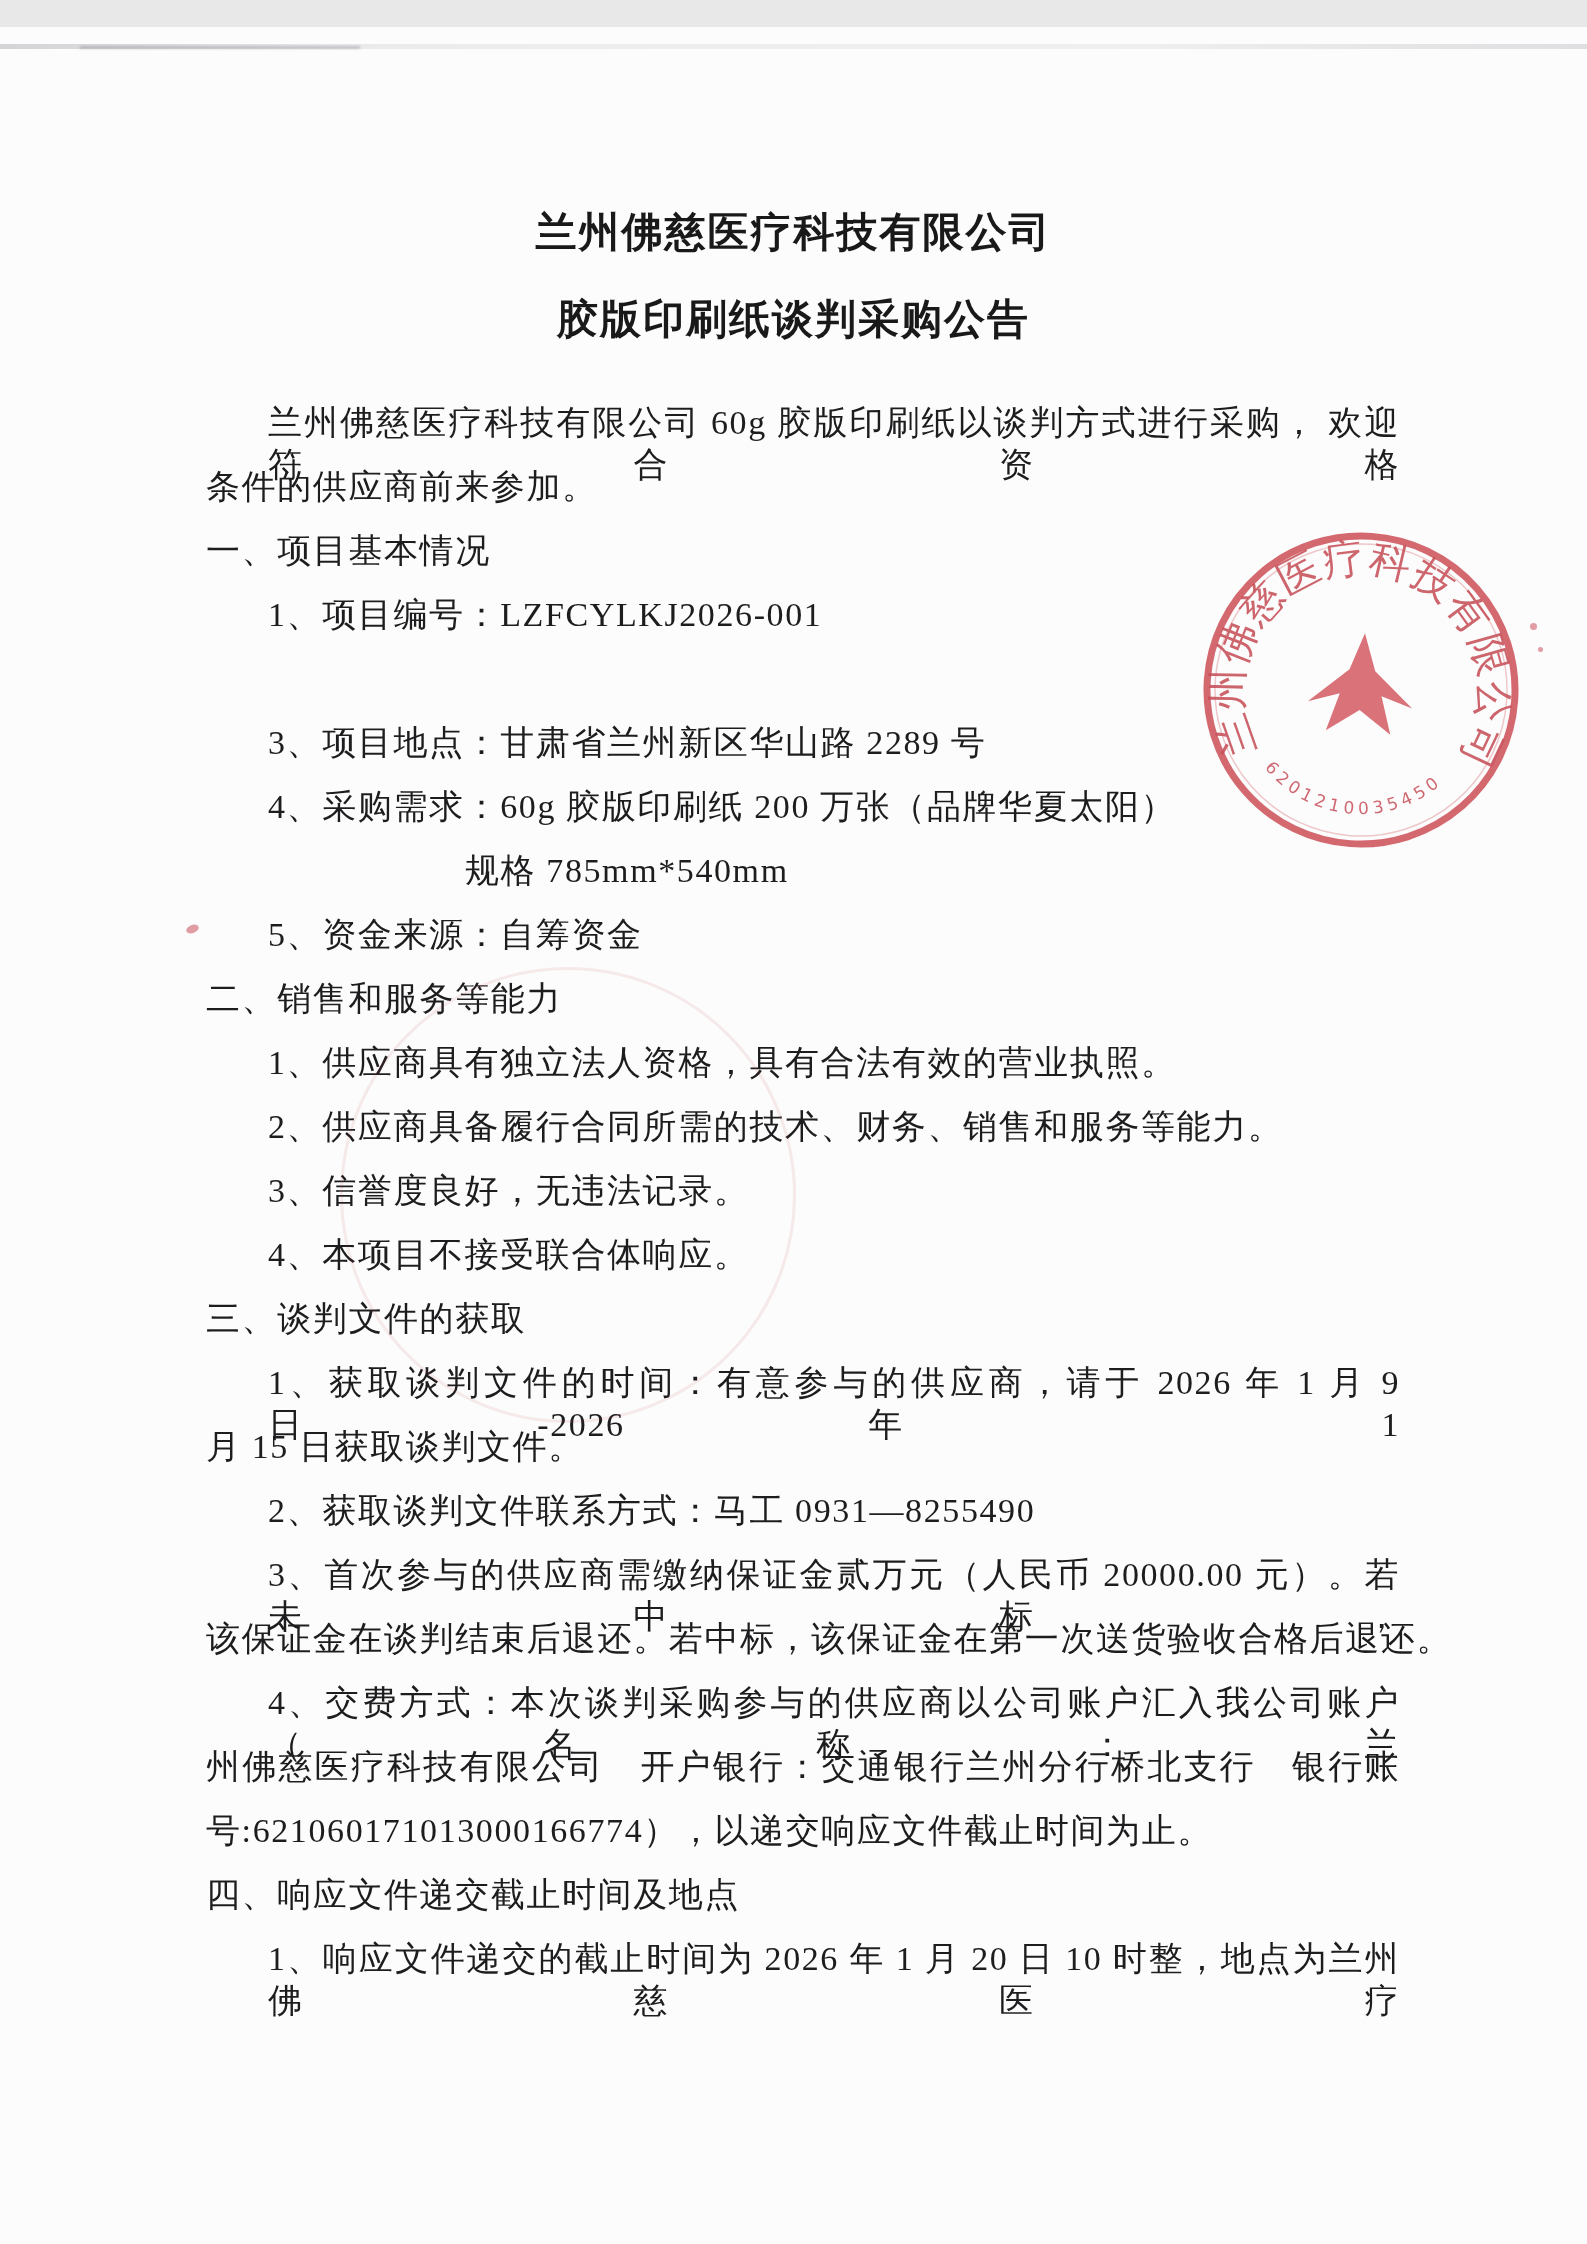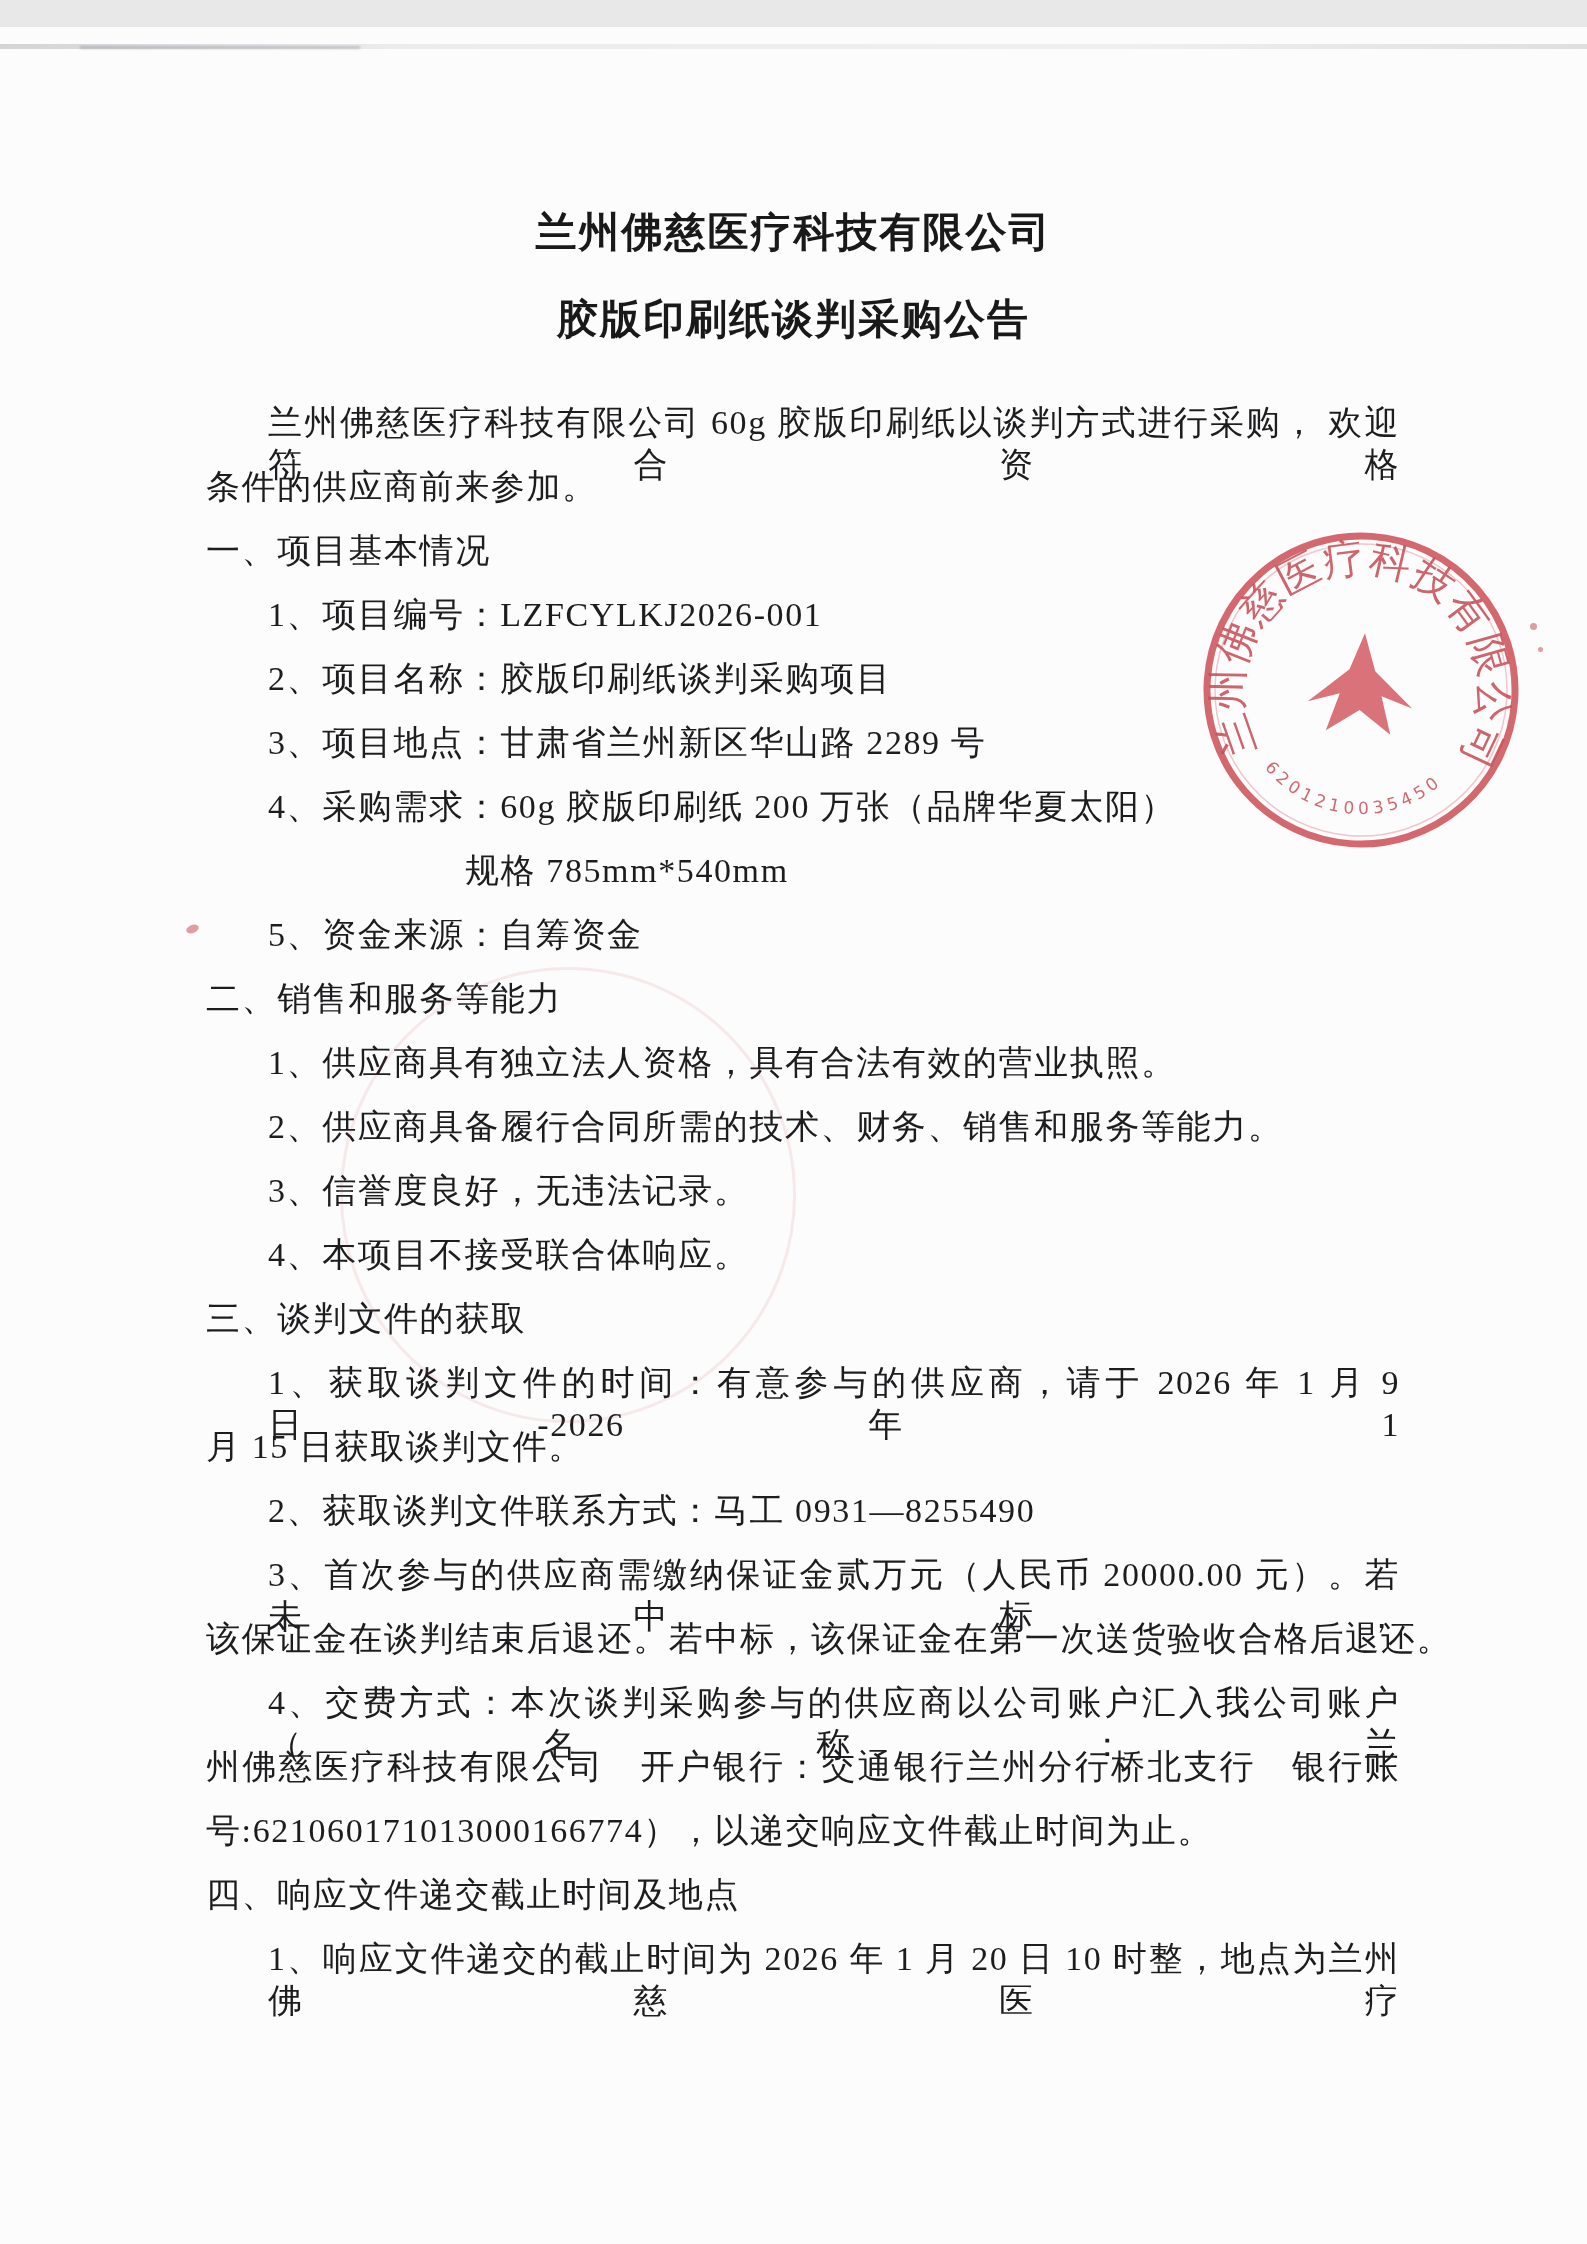--- a/index.html
+++ b/index.html
@@ -72,21 +72,20 @@
   <div class="scan-edge"></div>
   <div class="scan-smudge"></div>
 
   <div class="title title1">兰州佛慈医疗科技有限公司</div>
   <div class="title title2">胶版印刷纸谈判采购公告</div>
 
   <div class="ln ind j" style="top:375px">兰州佛慈医疗科技有限公司 60g 胶版印刷纸以谈判方式进行采购， 欢迎符合资格</div>
   <div class="ln m" style="top:439px">条件的供应商前来参加。</div>
   <div class="ln m" style="top:503px">一、项目基本情况</div>
   <div class="ln ind" style="top:567px">1、项目编号：LZFCYLKJ2026-001</div>
-  <div class="ln ind" style="top:631px">2、项目名称：胶版印刷纸谈判采购项目</div>
   <div class="ln ind" style="top:695px">3、项目地点：甘肃省兰州新区华山路 2289 号</div>
   <div class="ln ind" style="top:759px">4、采购需求：60g 胶版印刷纸 200 万张（品牌华夏太阳）</div>
   <div class="ln spec" style="top:823px">规格 785mm*540mm</div>
   <div class="ln ind" style="top:887px">5、资金来源：自筹资金</div>
   <div class="ln m" style="top:951px">二、销售和服务等能力</div>
   <div class="ln ind" style="top:1015px">1、供应商具有独立法人资格，具有合法有效的营业执照。</div>
   <div class="ln ind" style="top:1079px">2、供应商具备履行合同所需的技术、财务、销售和服务等能力。</div>
   <div class="ln ind" style="top:1143px">3、信誉度良好，无违法记录。</div>
   <div class="ln ind" style="top:1207px">4、本项目不接受联合体响应。</div>
   <div class="ln m" style="top:1271px">三、谈判文件的获取</div>

